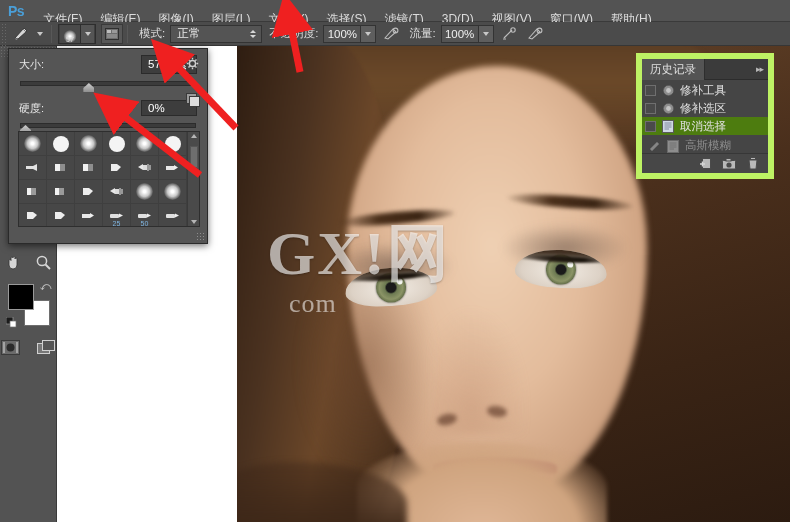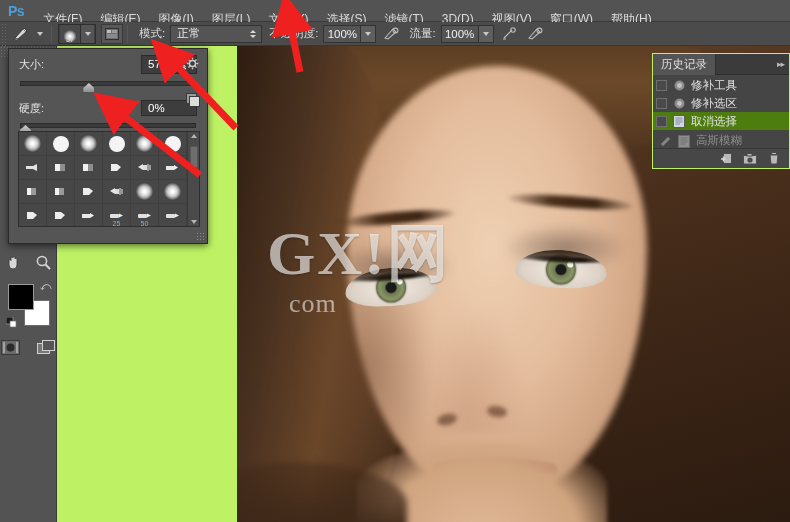--- a/index.html
+++ b/index.html
@@ -199,21 +199,21 @@
   .arrow-dn { width:0;height:0;border-left:3.5px solid transparent;border-right:3.5px solid transparent;border-top:4px solid #b5b5b5; }
   .bp-resize {
     position: absolute; right: 2px; bottom: 2px; width: 9px; height: 9px;
     background-image: radial-gradient(#8c8c8c 0.7px, transparent 0.8px);
     background-size: 3px 3px;
   }
 
   
   .canvas-area {
     position: absolute; left: 57px; top: 46px; width: 733px; height: 476px;
-    background: #bef264; overflow: hidden;
+    background: #ffffff; overflow: hidden;
   }
   .photo {
     position: absolute; left: 180px; top: 0; width: 553px; height: 476px;
     overflow: hidden;
     background:
       radial-gradient(ellipse 120px 150px at 42% 58%, #e8c2a4 0%, #dcb193 38%, rgba(200,150,120,0) 72%),
       radial-gradient(ellipse 180px 230px at 45% 52%, #e3bb9b 0%, #d2a483 45%, rgba(170,125,95,0) 78%),
       linear-gradient(165deg, #6d4a2d 0%, #5b3c24 18%, #4a2f1c 40%, #3a2415 70%, #2c1b10 100%);
   }
   
@@ -343,22 +343,22 @@
     line-height: 62px; text-shadow: 0 1px 2px rgba(0,0,0,0.25);
   }
   .wm-sub {
     font-size: 26px; color: rgba(255,255,255,0.55);
     font-family: "Liberation Serif", serif; letter-spacing: 1px;
     margin-top: 5px; margin-left: 22px;
   }
 
   
   .history-panel {
-    position: absolute; right: 0; top: 53px; width: 138px;
-    background: #454545; border: 1px solid #bef264;
+    position: absolute; right: 16px; top: 53px; width: 138px;
+    background: #454545; border: 6px solid #bef264;
     z-index: 30;
   }
   .hp-tabbar {
     height: 21px; background: #3b3b3b; display: flex; align-items: center;
     border-bottom: 1px solid #2c2c2c; position: relative;
   }
   .hp-tab {
     height: 21px; line-height: 21px; padding: 0 8px;
     background: #545454; color: #e0e0e0; font-size: 11.5px;
     border-right: 1px solid #2e2e2e;

